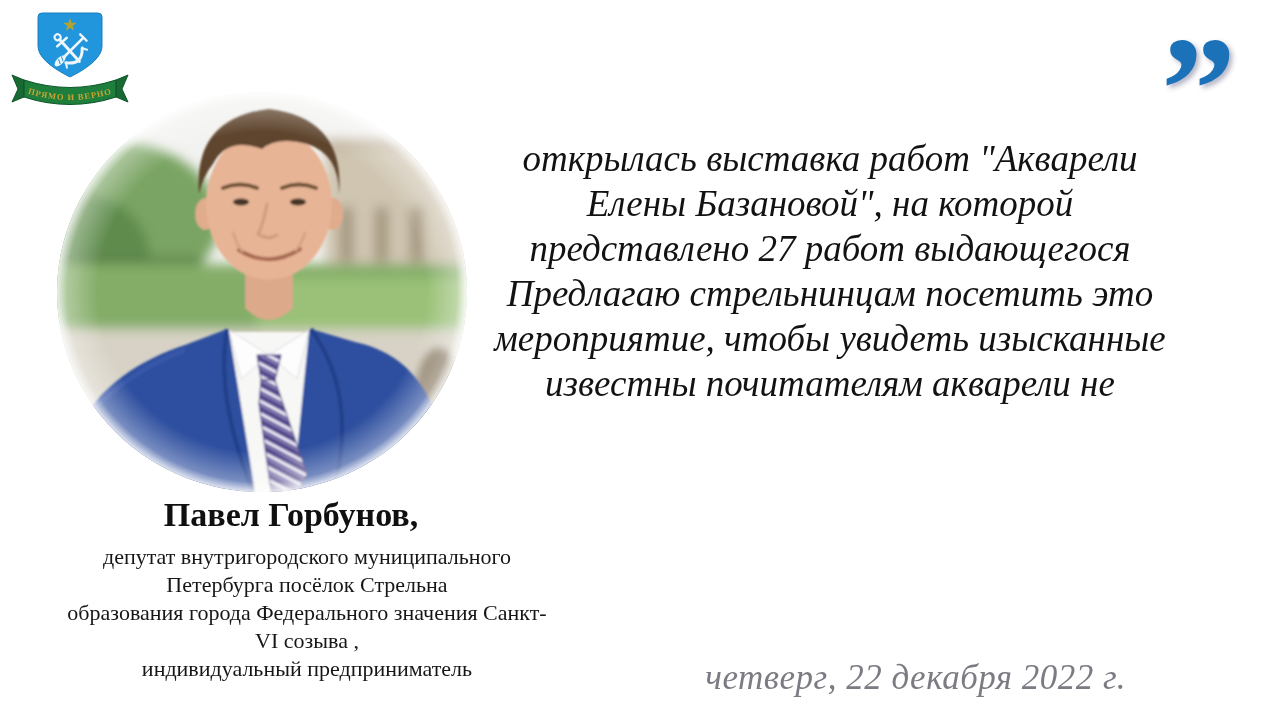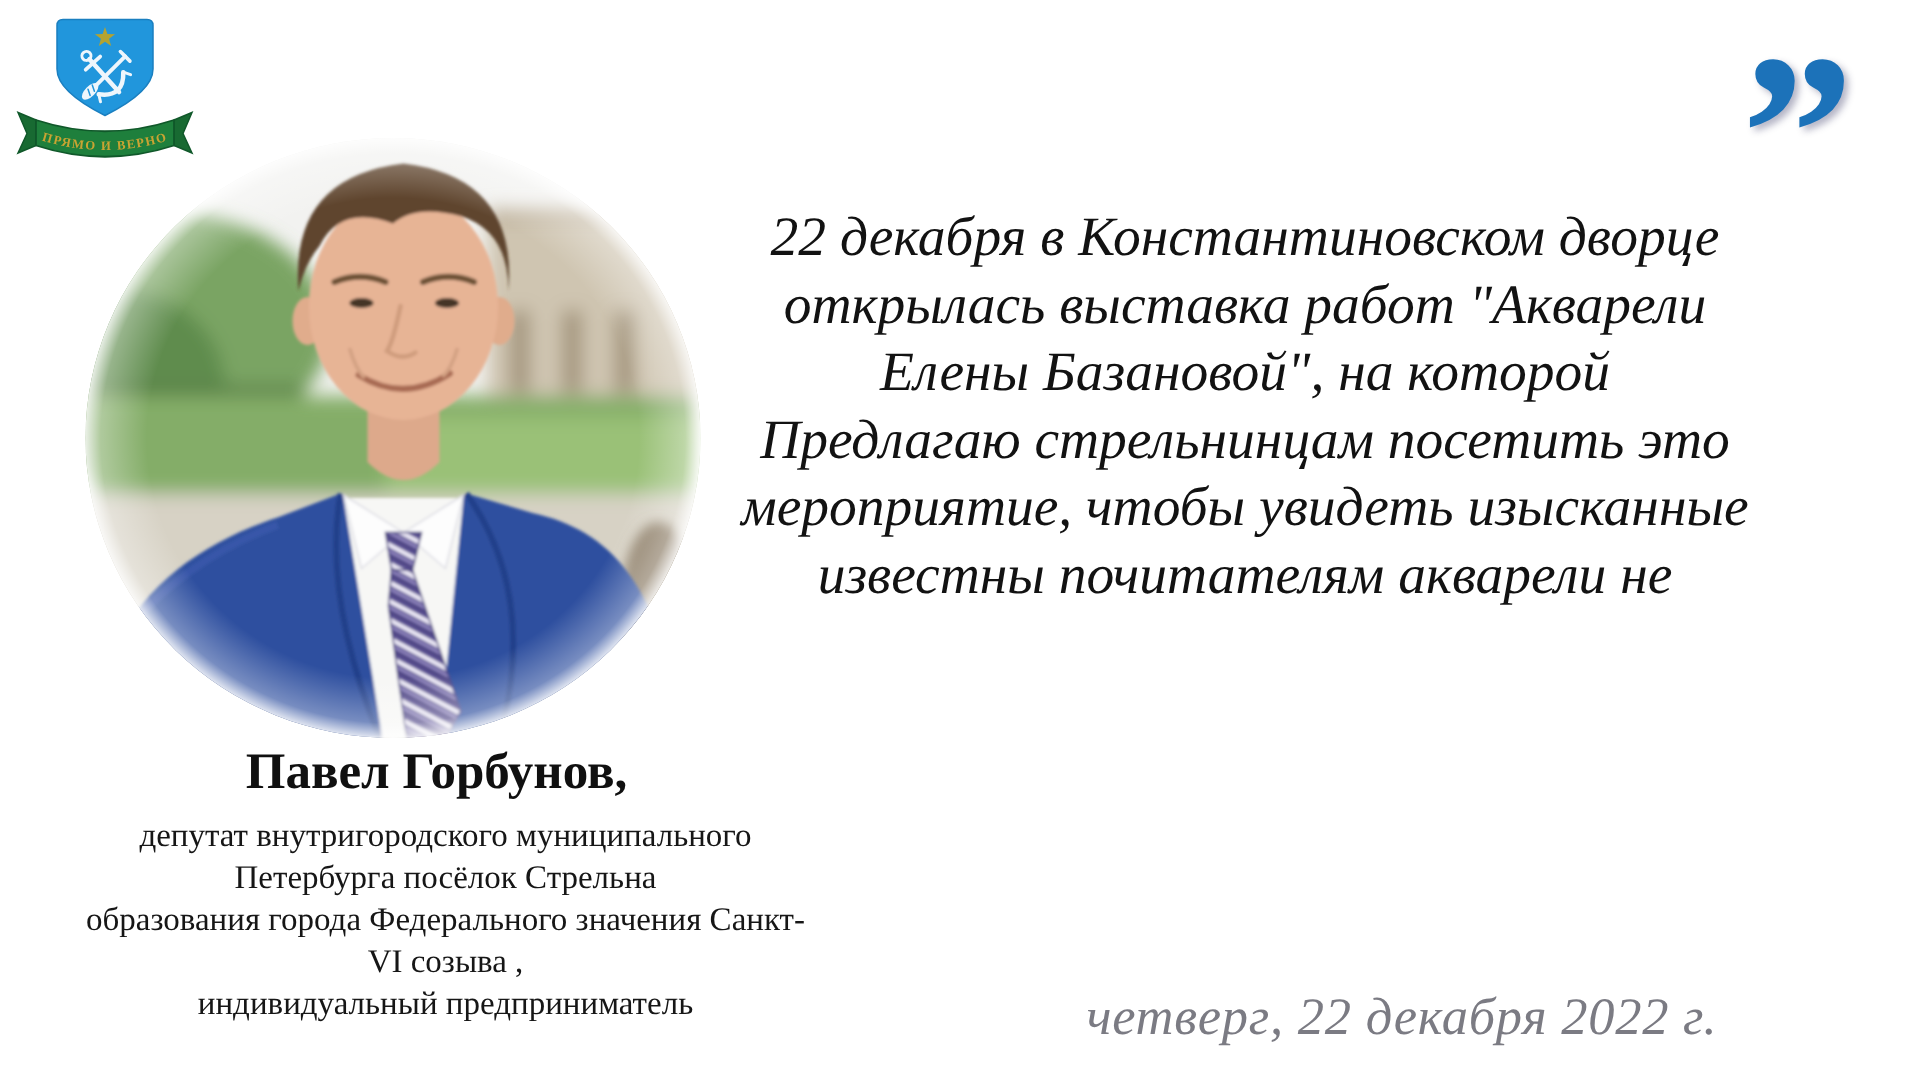--- a/index.html
+++ b/index.html
@@ -21,32 +21,32 @@
     position:absolute;left:57px;top:92px;width:410px;height:400px;
     border-radius:50%;overflow:hidden;
   }
   .portrait svg{display:block;width:100%;height:100%;}
   
   .speaker-name{
     position:absolute;left:8px;top:494px;width:566px;text-align:center;
     font-size:34px;font-weight:bold;line-height:42px;color:#101010;
   }
   .speaker-title{
-    position:absolute;left:4px;top:543px;width:586px;text-align:center;
+    position:absolute;left:14px;top:543px;width:586px;text-align:center;
     font-size:22px;line-height:28px;color:#161616;
   }
   
   .quote-text{
     position:absolute;left:478px;top:136px;width:704px;text-align:center;
     font-style:italic;font-size:37px;line-height:45px;color:#121212;
   }
   .quote-text .line{white-space:nowrap;}
   
   .date-caption{
-    position:absolute;right:135px;top:658px;
+    position:absolute;right:154px;top:658px;
     font-style:italic;font-size:35px;color:#7b7b83;letter-spacing:.5px;
   }
 </style>
 </head>
 <body>
 
 <div class="slide">
 
   <div class="emblem">
     <svg viewBox="0 0 140 108" width="140" height="108">
@@ -171,23 +171,23 @@
   <div class="speaker-name">Павел Горбунов,</div>
   <div class="speaker-title">
     <div>депутат внутригородского муниципального</div>
     <div>Петербурга посёлок Стрельна</div>
     <div>образования города Федерального значения Санкт-</div>
     <div>VI созыва ,</div>
     <div>индивидуальный предприниматель</div>
   </div>
 
   <div class="quote-text">
-    <div class="line">22 декабря в Константиновском дворце</div>
     <div class="line">открылась выставка работ "Акварели</div>
     <div class="line">Елены Базановой", на которой</div>
+    <div class="line">представлено 27 работ выдающегося</div>
     <div class="line">Предлагаю стрельнинцам посетить это</div>
     <div class="line">мероприятие, чтобы увидеть изысканные</div>
     <div class="line">известны почитателям акварели не</div>
   </div>
 
   <div class="date-caption">четверг, 22 декабря 2022 г.</div>
 
 </div>
 
 </body></html>

